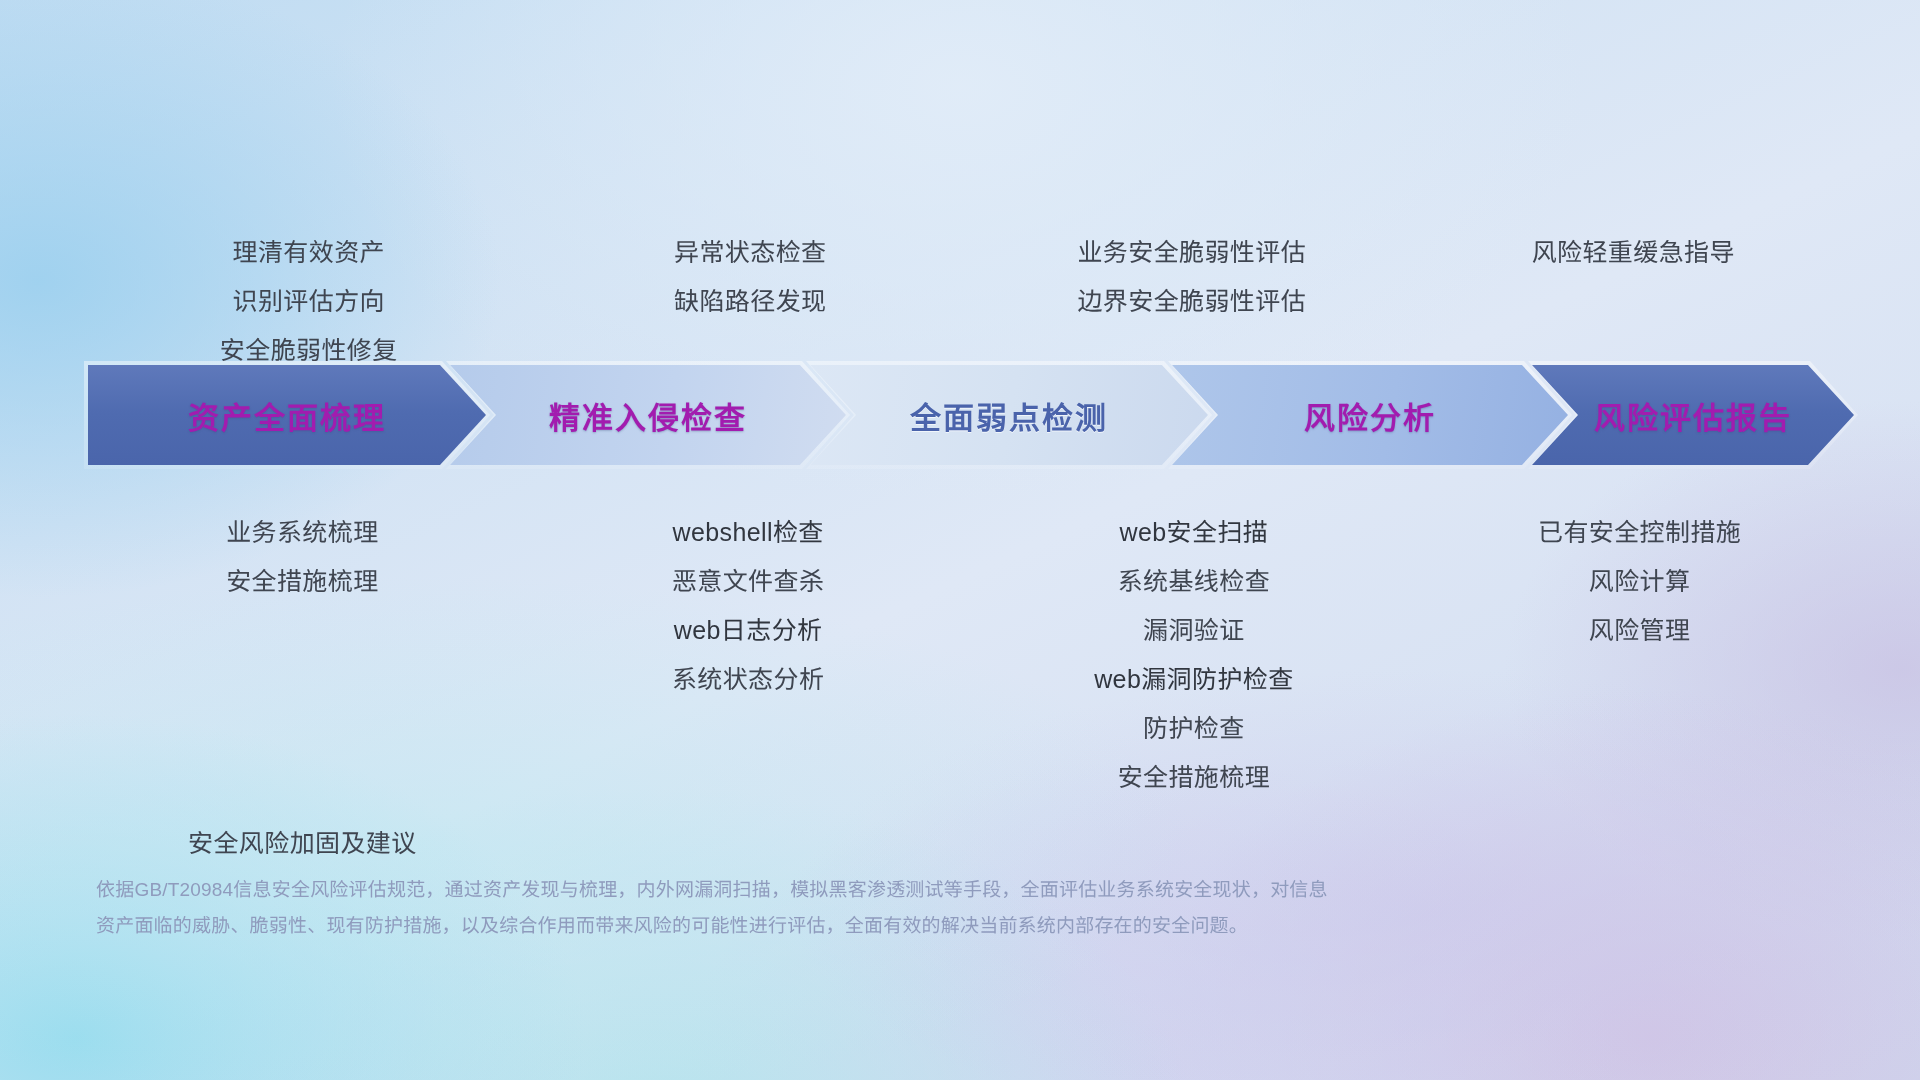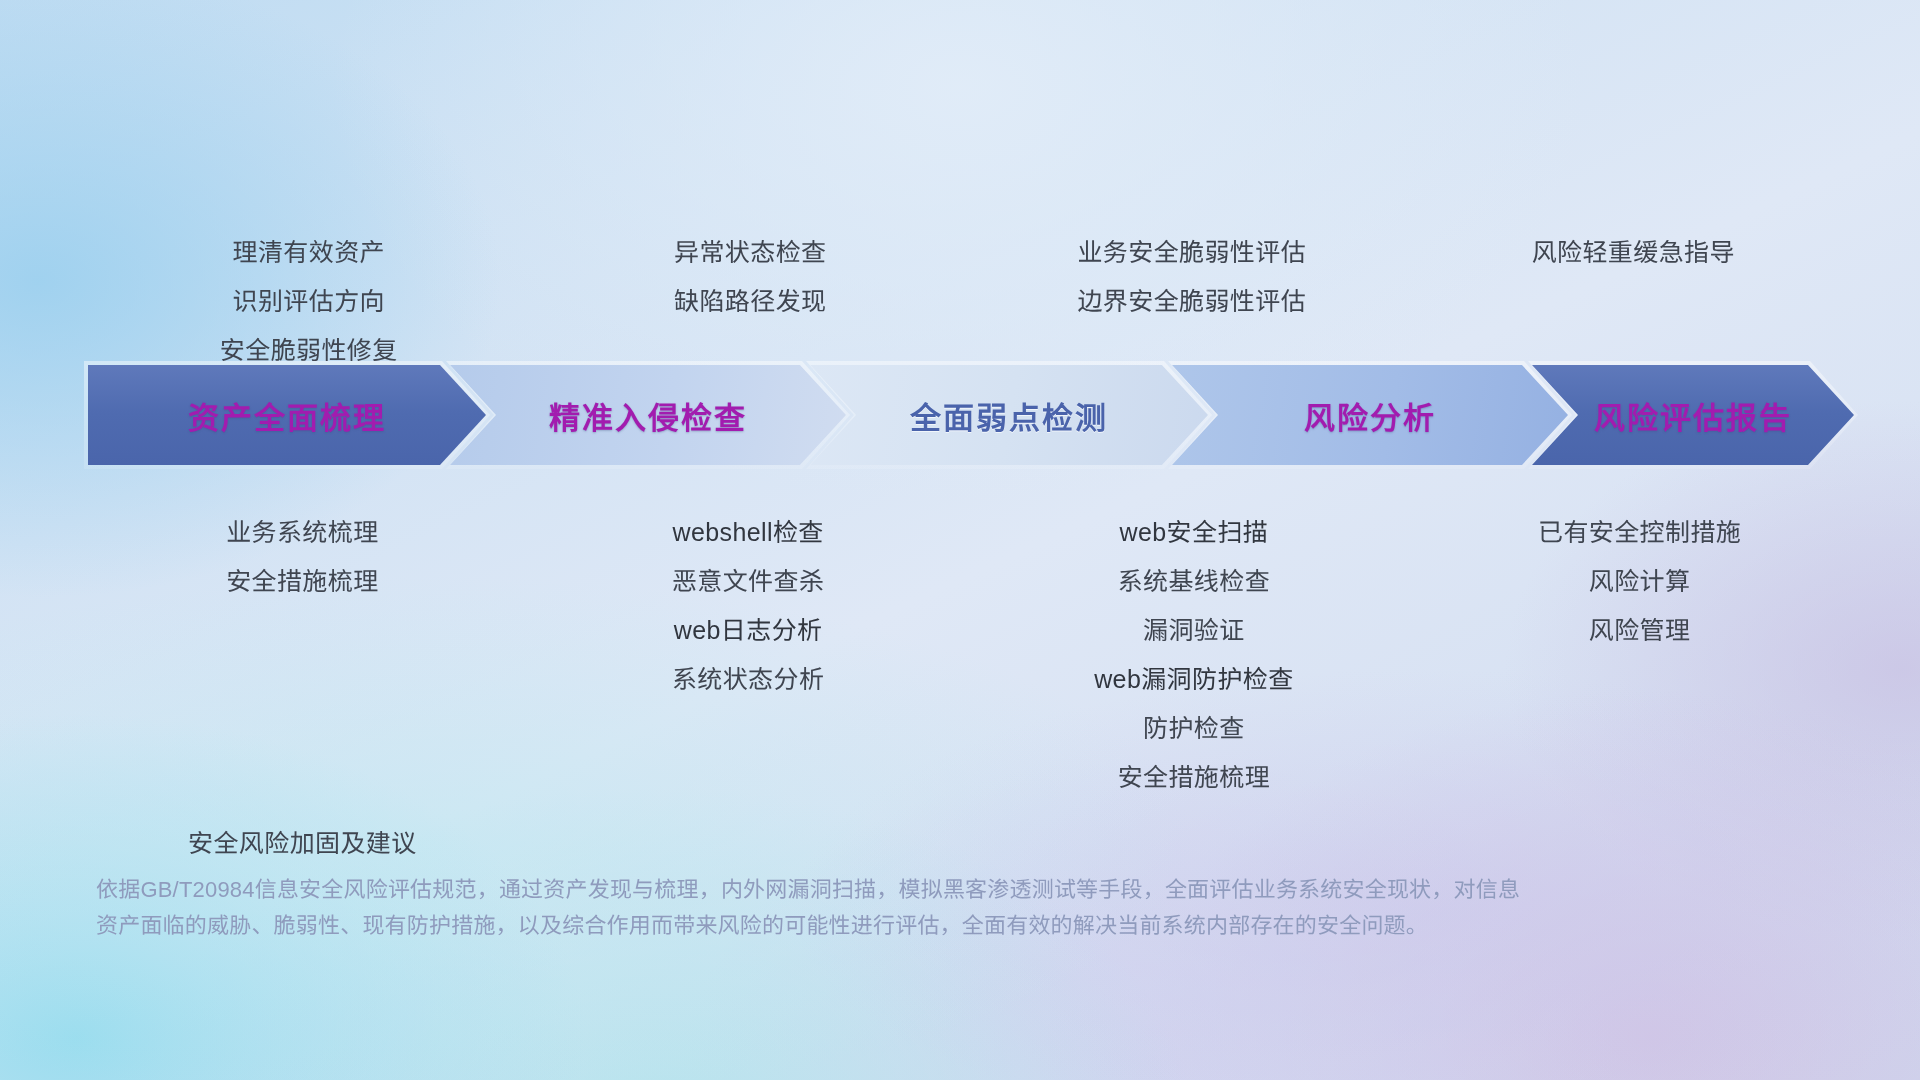--- a/index.html
+++ b/index.html
@@ -133,21 +133,21 @@
     clip-path: polygon(0 0, calc(100% - 48px) 0, 100% 50%, calc(100% - 48px) 100%, 0 100%);
   }
 
   
   #footer-note {
     position: absolute;
     left: 96px;
     top: 872px;
     width: 1520px;
     color: #8f9bbd;
-    font-size: 22px;
+    font-size: 19px;
     line-height: 36px;
     letter-spacing: 0.2px;
   }
   #footer-note div { white-space: nowrap; }
 </style>
 </head>
 <body>
 
 <div id="backdrop"></div>
 

